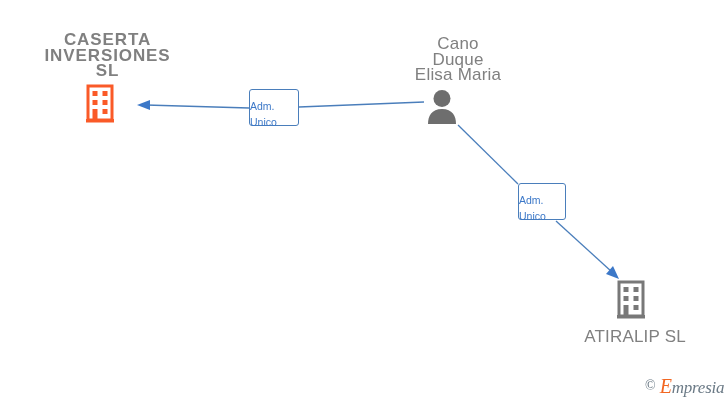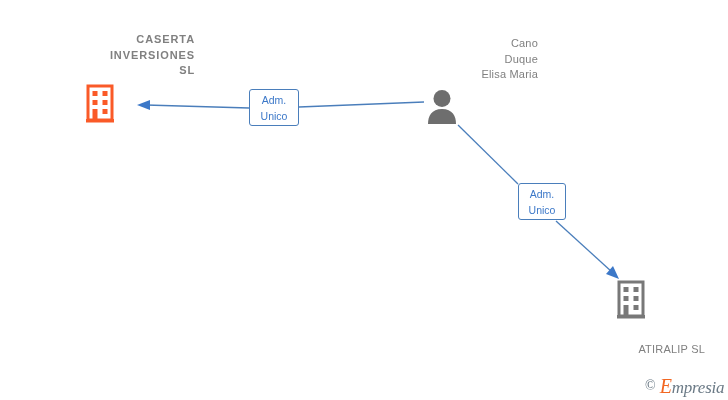--- a/index.html
+++ b/index.html
@@ -16,23 +16,23 @@
   }
   #diagram-canvas {
     position: absolute;
     top: 0;
     left: 0;
     width: 728px;
     height: 400px;
   }
   .node-label {
     position: absolute;
-    text-align: right;
+    text-align: center;
     color: #808080;
-    font-size: 11px;
+    font-size: 17px;
     line-height: 15.5px;
     white-space: pre-line;
   }
   .node-label.company {
     font-weight: bold;
     letter-spacing: 0.9px;
   }
   .node-label.person {
     font-weight: normal;
     letter-spacing: 0.2px;
@@ -42,36 +42,36 @@
     top: 32px;
     width: 175px;
   }
   #label-person {
     left: 378px;
     top: 36px;
     width: 160px;
   }
   #label-atiralip {
     left: 565px;
-    top: 342px;
+    top: 329px;
     width: 140px;
     font-weight: normal;
     letter-spacing: 0.2px;
   }
   .edge-label {
     position: absolute;
     box-sizing: border-box;
     border: 1px solid #4a7ebb;
     border-radius: 3px;
     background: #ffffff;
     color: #3c78c8;
     font-size: 10.5px;
     line-height: 16px;
-    text-align: center;
-    padding-top: 2px;
+    text-align: left;
+    padding-top: 8px;
     white-space: pre-line;
   }
   #edge-label-1 {
     left: 249px;
     top: 89px;
     width: 50px;
     height: 37px;
   }
   #edge-label-2 {
     left: 518px;

